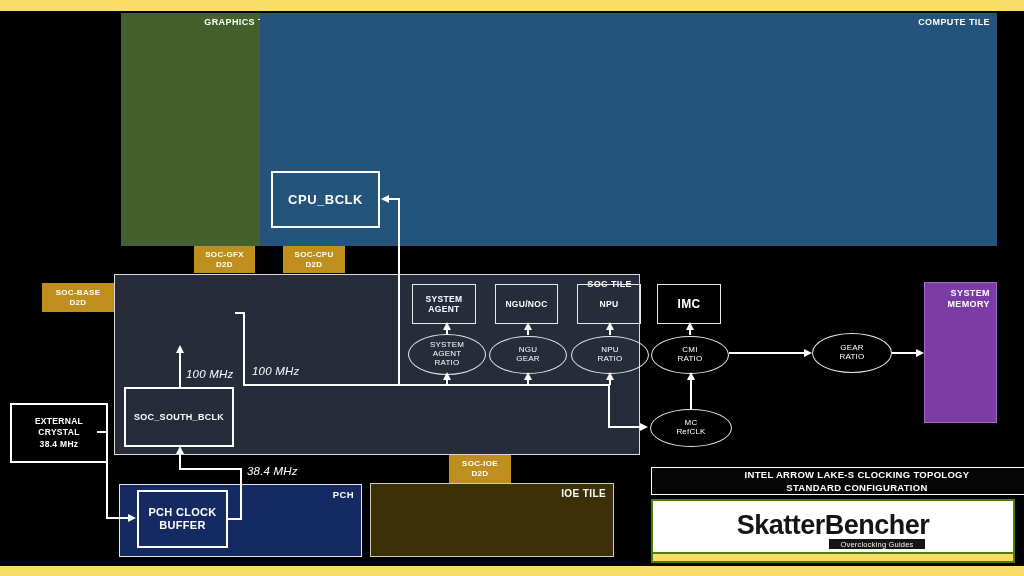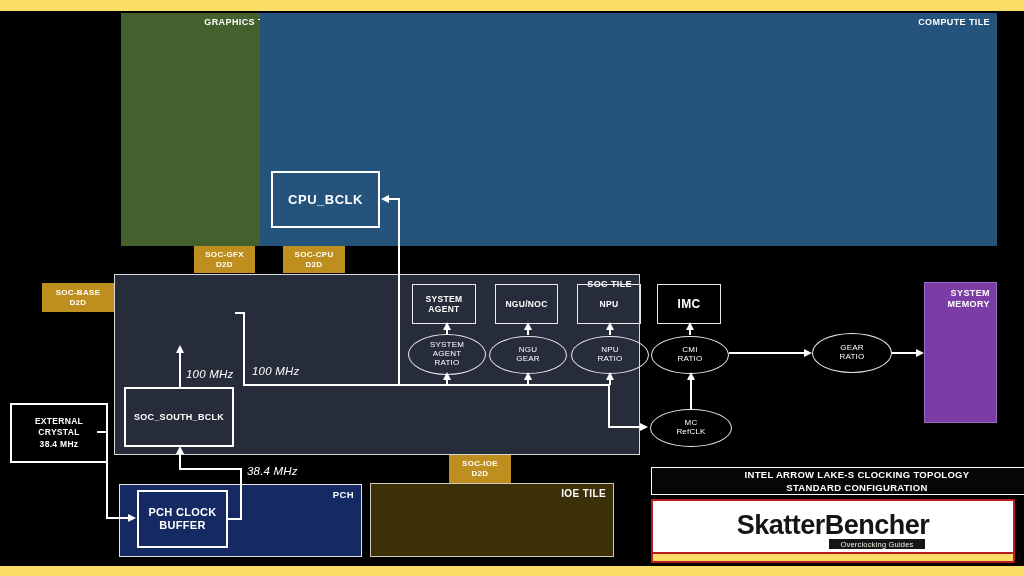--- a/index.html
+++ b/index.html
@@ -131,21 +131,21 @@
 
   <div class="abs" style="left:370px;top:483px;width:244px;height:74px;background:var(--ioe-olive);border:1px solid #cdc9bd;">
     <div class="tile-label" style="font-size:10px;">IOE TILE</div>
   </div>
 
   <div class="abs titlebox" style="left:651px;top:467px;width:412px;height:28px;">
     <span class="lbl">INTEL ARROW LAKE-S CLOCKING TOPOLOGY</span>
     <span class="lbl">STANDARD CONFIGURATION</span>
   </div>
 
-  <div class="abs" style="left:651px;top:499px;width:364px;height:64px;background:#b91c1c;padding:2px;">
+  <div class="abs" style="left:651px;top:499px;width:364px;height:64px;background:#4d7c0f;padding:2px;">
     <div style="position:relative;background:#fff;height:51px;">
       <div style="text-align:center;font-weight:bold;font-size:27px;color:#151515;letter-spacing:-0.5px;line-height:48px;">SkatterBencher</div>
       <div style="position:absolute;left:176px;bottom:3px;width:96px;height:10px;background:#151515;display:flex;align-items:center;justify-content:center;">
         <span style="font-size:7.5px;color:#f5f0e6;letter-spacing:.2px;">Overclocking Guides</span>
       </div>
     </div>
     <div style="background:var(--yellow);height:7px;margin-top:2px;"></div>
   </div>
 
   <div class="freq" style="left:186px;top:368px;">100 MHz</div>

